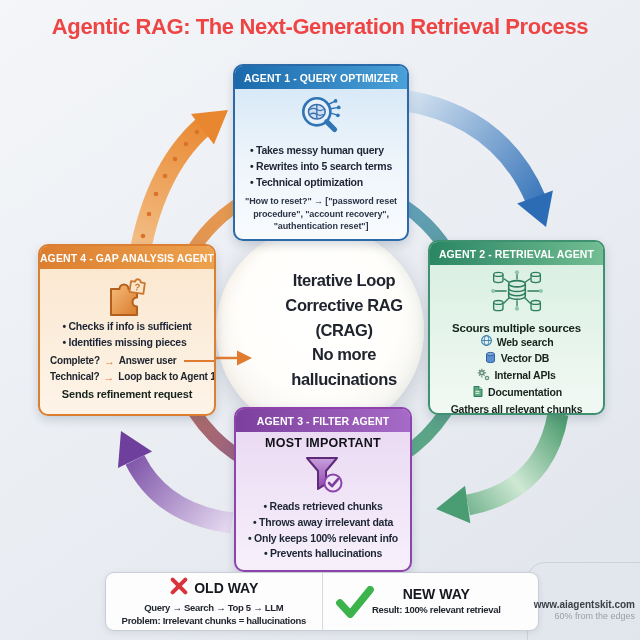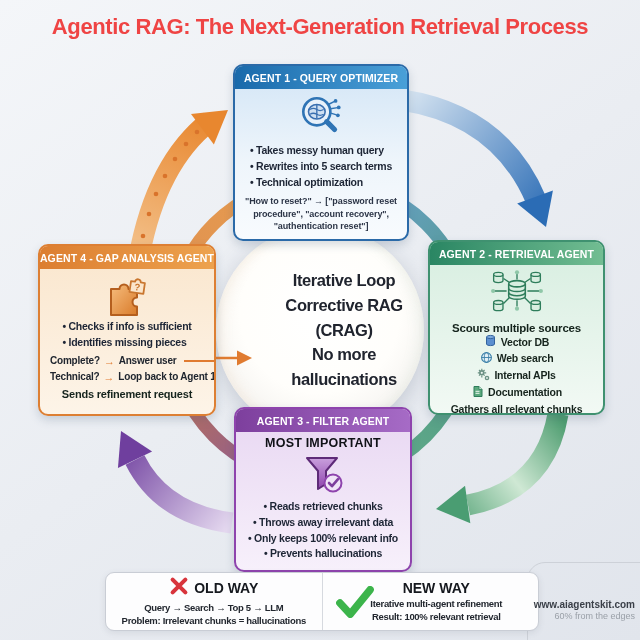--- a/index.html
+++ b/index.html
@@ -221,35 +221,35 @@
           <path d="M39.5,33 v6 a4.5,1.9 0 0 0 9,0 v-6"></path>
             <ellipse cx="44" cy="33" rx="4.5" ry="1.9"></ellipse>
         </g>
       </svg>
     </div>
     <div class="intro">Scours multiple sources</div>
     <div>
       <div class="src-row">
         <span>
           <svg width="13" height="13" viewBox="0 0 13 13">
-              <path d="M2.5,3 v7 a4,1.6 0 0 0 8,0 v-7" fill="#5b8fd0" stroke="#33639e" stroke-width="1"></path>
-              <ellipse cx="6.5" cy="3" rx="4" ry="1.6" fill="#7fabdf" stroke="#33639e" stroke-width="1"></ellipse>
-            </svg>
-        </span>
-        <span>Vector DB</span>
-      </div>
-      <div class="src-row">
-        <span>
-          <svg width="13" height="13" viewBox="0 0 13 13">
               <circle cx="6.5" cy="6.5" r="4.9" fill="#e2f0f6" stroke="#3a7fa8" stroke-width="1.1"></circle>
               <ellipse cx="6.5" cy="6.5" rx="2.2" ry="4.9" fill="none" stroke="#3a7fa8" stroke-width="0.9"></ellipse>
               <path d="M1.6,6.5 h9.8" stroke="#3a7fa8" stroke-width="0.9"></path>
             </svg>
         </span>
         <span>Web search</span>
+      </div>
+      <div class="src-row">
+        <span>
+          <svg width="13" height="13" viewBox="0 0 13 13">
+              <path d="M2.5,3 v7 a4,1.6 0 0 0 8,0 v-7" fill="#5b8fd0" stroke="#33639e" stroke-width="1"></path>
+              <ellipse cx="6.5" cy="3" rx="4" ry="1.6" fill="#7fabdf" stroke="#33639e" stroke-width="1"></ellipse>
+            </svg>
+        </span>
+        <span>Vector DB</span>
       </div>
       <div class="src-row">
         <span>
           <svg width="13" height="13" viewBox="0 0 13 13">
               <g fill="#6b9184" stroke="#6b9184">
                 <path d="M4.8,0.8 v2 M4.8,7.5 v2 M0.8,4.8 h2 M7.2,4.8 h2 M2,2 l1.4,1.4 M6.2,6.2 l1.4,1.4 M7.6,2 l-1.4,1.4 M3.4,6.2 l-1.4,1.4" stroke-width="1.2"></path>
                 <circle cx="4.8" cy="4.8" r="2.7" stroke="none"></circle>
               </g>
               <circle cx="4.8" cy="4.8" r="1.1" fill="#eef4f1"></circle>
               <circle cx="10" cy="10" r="2.3" fill="#6b9184"></circle>
@@ -347,21 +347,20 @@
     <div class="cmp-half">
       <span class="newcheck">
         <svg width="38" height="32" viewBox="0 0 40 34">
             <path d="M4,18 L15,30 L36,4" stroke="#3cb44b" stroke-width="8" fill="none" stroke-linecap="round" stroke-linejoin="round"></path>
           </svg>
       </span>
       <div class="new-text">
         <div class="cmp-title-row">
           <span class="cmp-title">NEW WAY</span>
         </div>
-        <div class="cmp-line">Iterative multi-agent refinement</div>
         <div class="cmp-line">Result: 100% relevant retrieval</div>
       </div>
     </div>
   </div>
 
   <div class="wm">
     <div class="wm-site">www.aiagentskit.com</div>
     <div class="wm-note">60% from the edges</div>
   </div>
 

